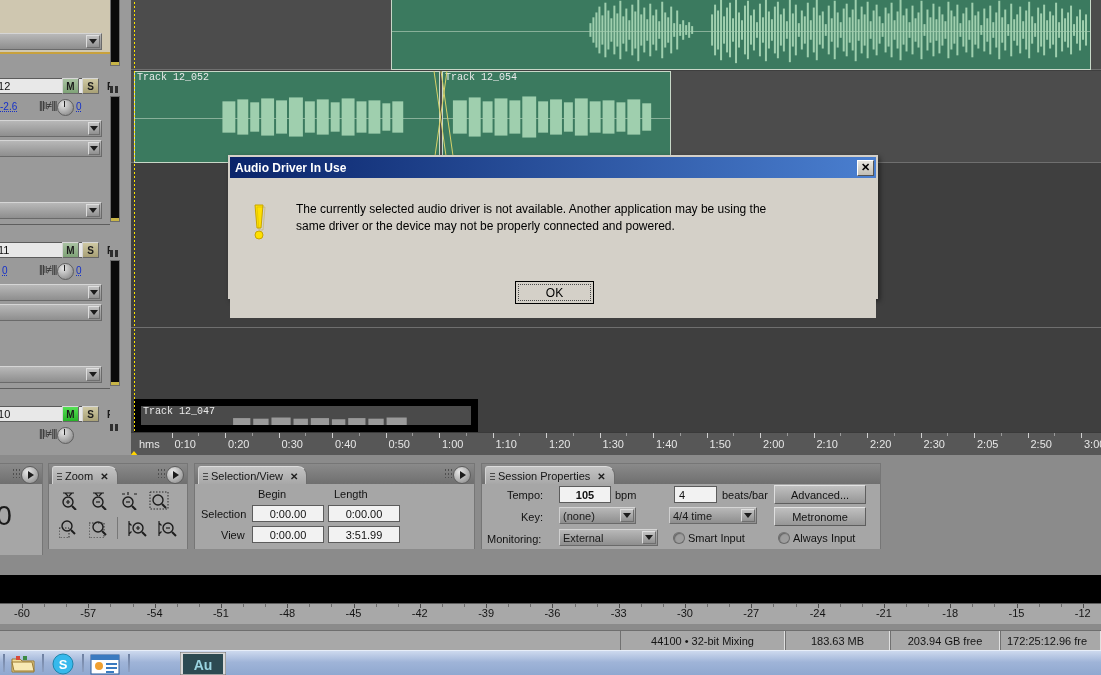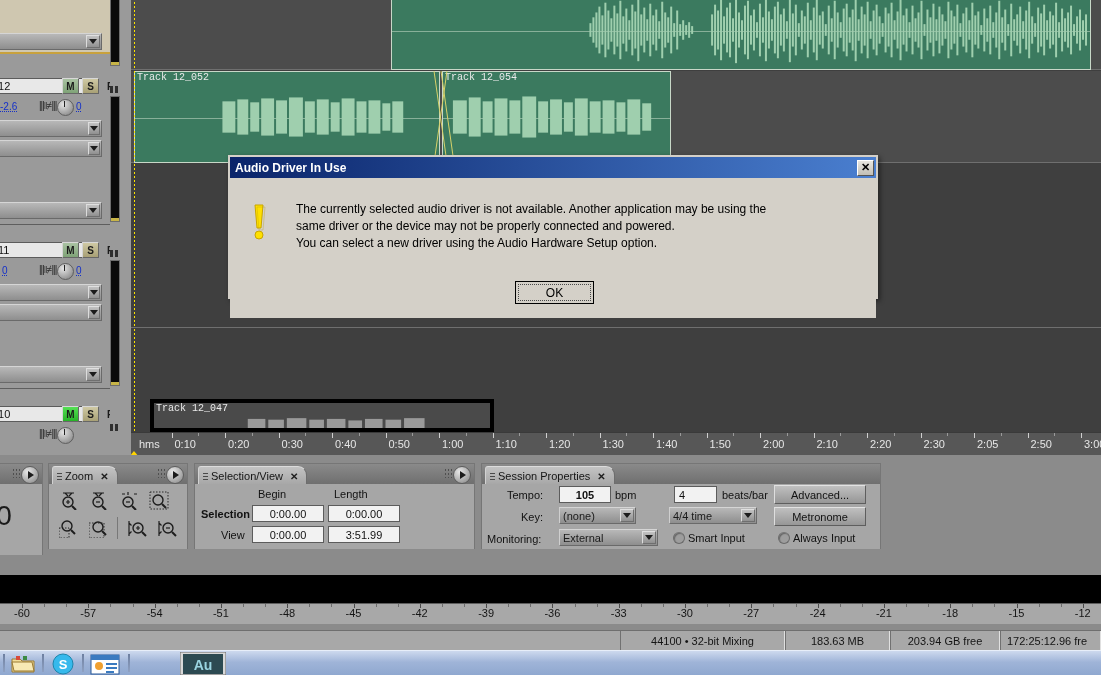--- a/index.html
+++ b/index.html
@@ -58,21 +58,21 @@
   
   .vu{position:absolute;width:10px;background:#0a0a0a;border:1px solid #6d6d6d;box-sizing:border-box;}
   .vu .cap{position:absolute;left:0;bottom:0;width:100%;height:3px;background:#c8b548;}
   .pausebar{position:absolute;width:10px;height:7px;}
   .pausebar span{position:absolute;top:0;width:3px;height:7px;background:#2f2f2f;}
 
   
   #tracks{position:absolute;left:131px;top:0;width:970px;height:432px;background:#3f3f3f;overflow:hidden;}
   .trackrow{position:absolute;left:0;width:1100px;box-sizing:border-box;border-bottom:1px solid #6f6f6f;font-family:Liberation Mono, monospace;}
   .clip{position:absolute;top:0;box-sizing:border-box;background:#3b7a5f;border:1px solid #c8d8c8;overflow:hidden;}
-  .clip.gray{background:#4a4a4a;border:4px solid #000000;margin-left:16px;}
+  .clip.gray{background:#4a4a4a;border:7px solid #000000;}
   .cliplabel{position:absolute;left:2px;top:0px;font-size:10px;color:#eaeaea;white-space:nowrap;z-index:3;}
   .wavecanvas{position:absolute;left:0;top:0;width:100%;height:100%;}
   .centerline{position:absolute;left:0;width:100%;height:1px;background:rgba(200,220,200,.55);}
   .playhead{position:absolute;top:0;width:1px;height:100%;
     background:repeating-linear-gradient(to bottom,#ffe400 0 2px,transparent 2px 4px);z-index:5;}
 
   
   #ruler{position:absolute;left:131px;top:432px;width:970px;height:23px;background:#575757;border-top:1px solid #3a3a3a;overflow:hidden;}
   #ruler .tick{position:absolute;top:0;width:1px;height:5px;background:#cfcfcf;}
   #ruler .tickminor{position:absolute;top:0;width:1px;height:3px;background:#9a9a9a;}
@@ -706,21 +706,21 @@
         <span>Selection/View</span>
         <span class="tabclose">✕</span>
       </div>
       <div class="panelgrip"></div>
       <div class="panelmenu"></div>
     </div>
     <div class="panelbody" style="height:65px;">
       <span class="txt" style="position:absolute;left:63px;top:4px;">Begin</span>
       <span class="txt" style="position:absolute;left:139px;top:4px;">Length</span>
 
-      <span class="txt" style="position:absolute;left:6px;top:24px;font-weight:bold;">Selection</span>
+      <span class="txt" style="position:absolute;left:6px;top:24px;">Selection</span>
       <div class="valfield" style="position:absolute;left:57px;top:21px;width:72px;">
         <span>0:00.00</span>
       </div>
       <div class="valfield" style="position:absolute;left:133px;top:21px;width:72px;">
         <span>0:00.00</span>
       </div>
 
       <span class="txt" style="position:absolute;left:26px;top:45px;">View</span>
       <div class="valfield" style="position:absolute;left:57px;top:42px;width:72px;">
         <span>0:00.00</span>
@@ -926,20 +926,19 @@
   <div id="dlgbody">
     <div id="warnicon">
       <svg width="26" height="40" viewBox="0 0 26 40">
         <path d="M9 2 h8 l-2 23 h-4 Z" fill="#ffe000" stroke="#c8a500" stroke-width="1"></path>
         <circle cx="13" cy="32" r="4" fill="#ffe000" stroke="#c8a500" stroke-width="1"></circle>
         <path d="M11 4 h8 l-2 23 h-4 Z" fill="none" stroke="#b09500" stroke-width="0.6" opacity="0.5"></path>
       </svg>
     </div>
     <div class="dlgline" style="top:24px;">The currently selected audio driver is not available.  Another application may be using the</div>
     <div class="dlgline" style="top:41px;">same driver or the device may not be properly connected and powered.</div>
-    <div class="dlgline" style="top:58px;">You can select a new driver using the Audio Hardware Setup option.</div>
     <div id="okbtn">
       <div class="inner">
         <span>OK</span>
       </div>
     </div>
   </div>
 </div>
 
 </body></html>

